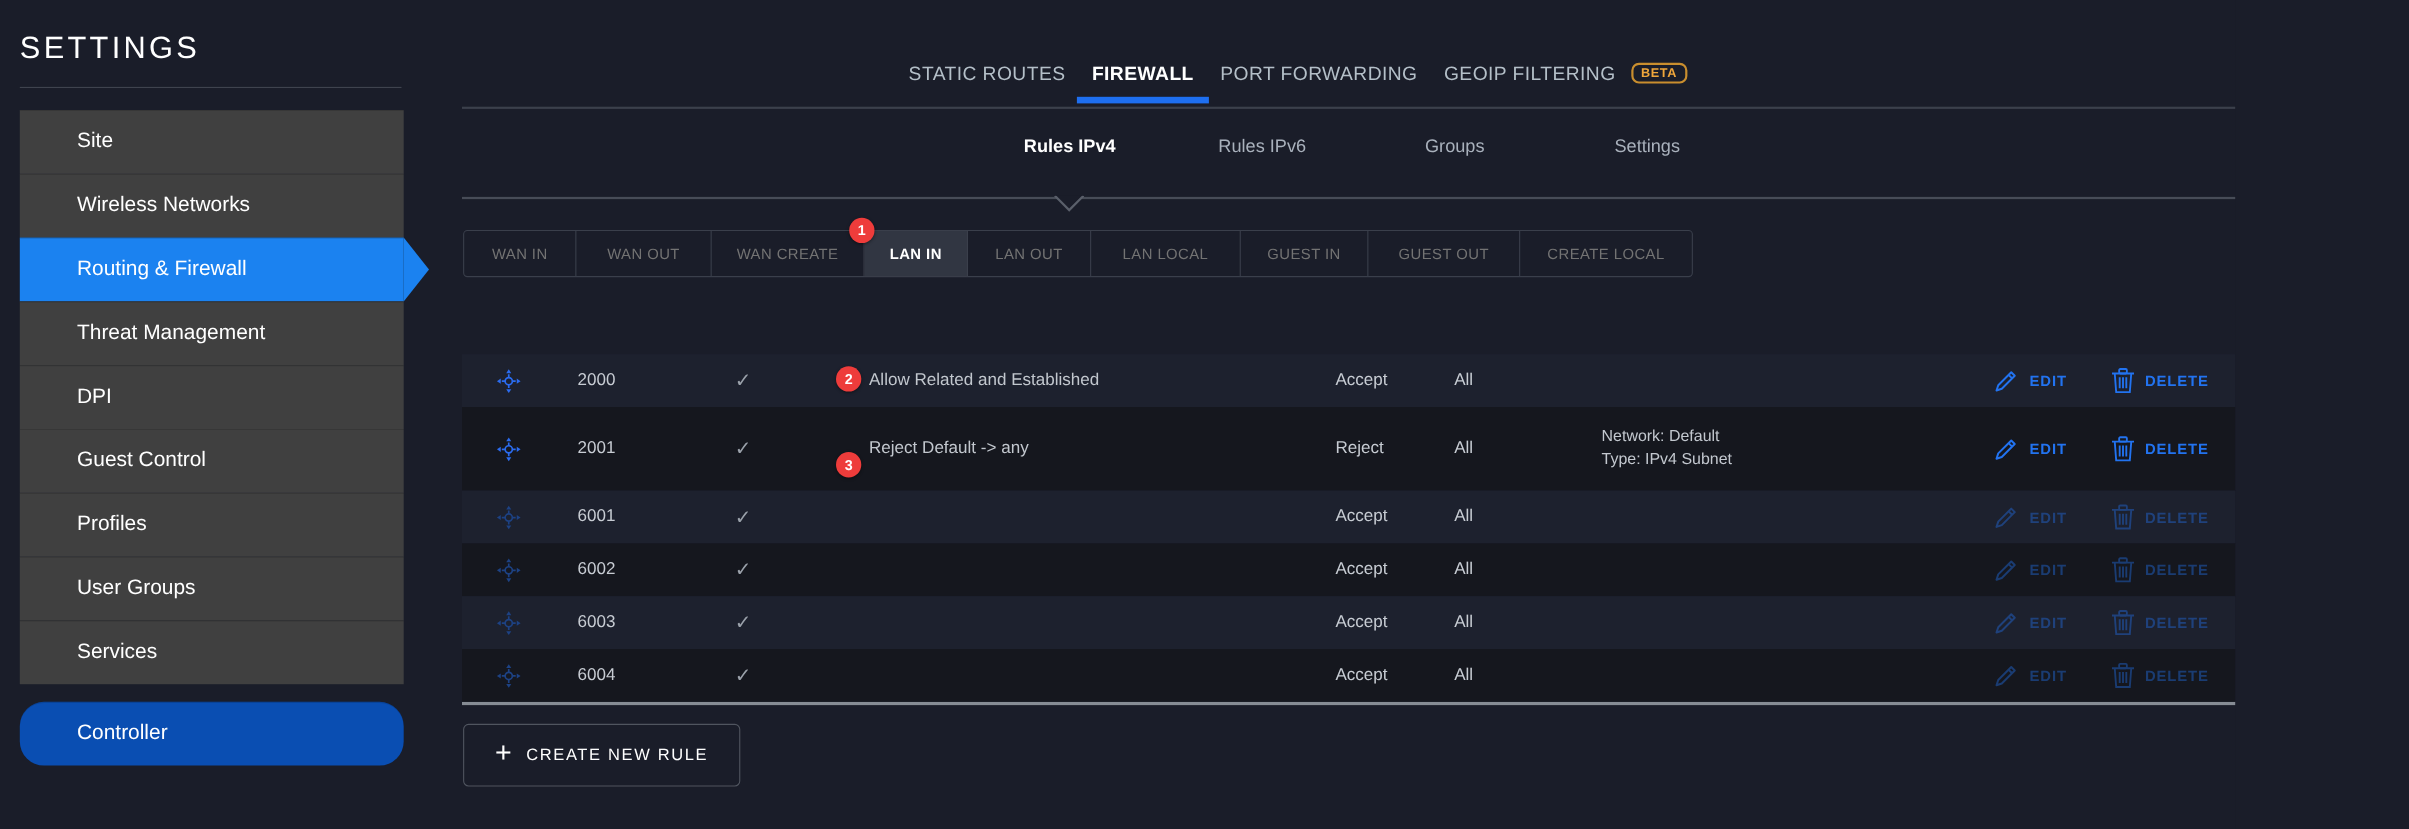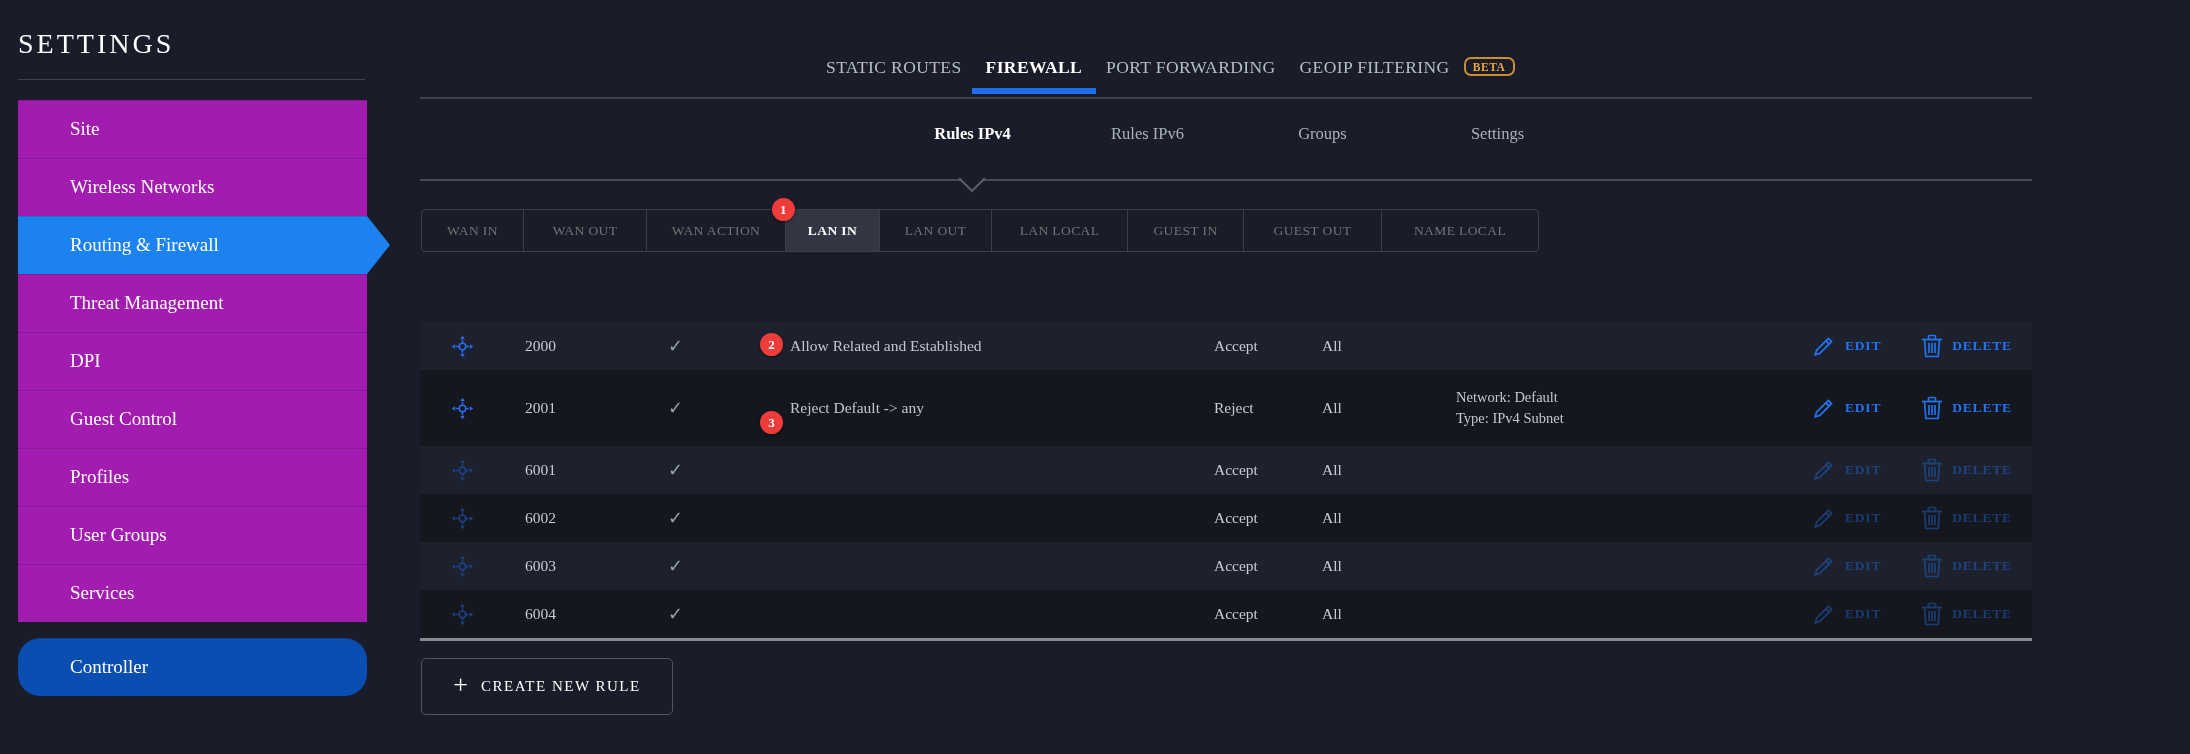--- a/index.html
+++ b/index.html
@@ -1,23 +1,23 @@
 <!DOCTYPE html>
 <html><head>
 <meta charset="utf-8">
 <style>
   html,body{margin:0;padding:0;background:#1a1d29;}
   .canvas{position:relative;width:2032px;height:754px;background:#1a1d29;overflow:hidden;
-          font-family:Liberation Serif, serif;-webkit-font-smoothing:antialiased;}
+          font-family:Liberation Sans, sans-serif;-webkit-font-smoothing:antialiased;}
 
   
   .sb-title{position:absolute;left:18px;top:28px;font-size:28px;letter-spacing:3px;color:#ffffff;font-weight:400;}
   .sb-divider{position:absolute;left:18px;top:79px;width:347px;height:1px;background:#3f434e;}
   .sb-nav{position:absolute;left:18px;top:100px;width:349px;}
-  .sb-item{position:relative;height:58px;line-height:58px;background:#a21caf;color:#ffffff;font-size:19px;
+  .sb-item{position:relative;height:58px;line-height:58px;background:#404040;color:#ffffff;font-size:19px;
            padding-left:52px;box-sizing:border-box;cursor:pointer;box-shadow:inset 0 1px 0 rgba(0,0,0,0.14);}
   .sb-item.active{background:#1b82f0;}
   .sb-item.active::after{content:"";position:absolute;right:-23px;top:0;width:0;height:0;
            border-top:29px solid transparent;border-bottom:29px solid transparent;border-left:23px solid #1b82f0;}
   .sb-item.alt{background:#0a4eb2;margin-top:16px;border-radius:22px;}
 
   
   .tabs{position:absolute;left:826px;top:57px;display:flex;gap:24px;align-items:flex-start;}
   .tab{position:relative;font-size:17.5px;color:#b4bfc8;letter-spacing:0.4px;white-space:nowrap;cursor:pointer;display:flex;align-items:center;}
   .tab.active{color:#ffffff;font-weight:700;}
@@ -119,30 +119,30 @@
     <div class="subtab">Settings</div>
   </div>
   <div class="divider2"></div>
   <svg class="caret" width="28" height="15" viewBox="0 0 28 15">
     <path d="M1 0 L14 13 L27 0" fill="#1a1d29" stroke="#5a5f6a" stroke-width="2"></path>
   </svg>
 
   <div class="filters">
     <div class="fbtn" style="width:102px">WAN IN</div>
     <div class="fbtn" style="width:123px">WAN OUT</div>
-    <div class="fbtn" style="width:139px">WAN ACTION</div>
+    <div class="fbtn" style="width:139px">WAN CREATE</div>
     <div class="fbtn active" style="width:94px">
       <span>LAN IN</span>
       <span class="rbadge fbadge">1</span>
     </div>
     <div class="fbtn" style="width:112px">LAN OUT</div>
     <div class="fbtn" style="width:136px">LAN LOCAL</div>
     <div class="fbtn" style="width:116px">GUEST IN</div>
     <div class="fbtn" style="width:138px">GUEST OUT</div>
-    <div class="fbtn" style="width:156px">NAME LOCAL</div>
+    <div class="fbtn" style="width:156px">CREATE LOCAL</div>
   </div>
 
 
   <div class="tbody">
 
     <div class="trow grid9 h48 light">
       <div class="c-drag">
           <svg class="move-icon" width="23" height="23" viewBox="0 0 24 24" fill="none" stroke="currentColor" stroke-width="1.6">
             <circle cx="12" cy="12" r="3.4"></circle>
             <line x1="12" y1="5.4" x2="12" y2="8.6"></line>

